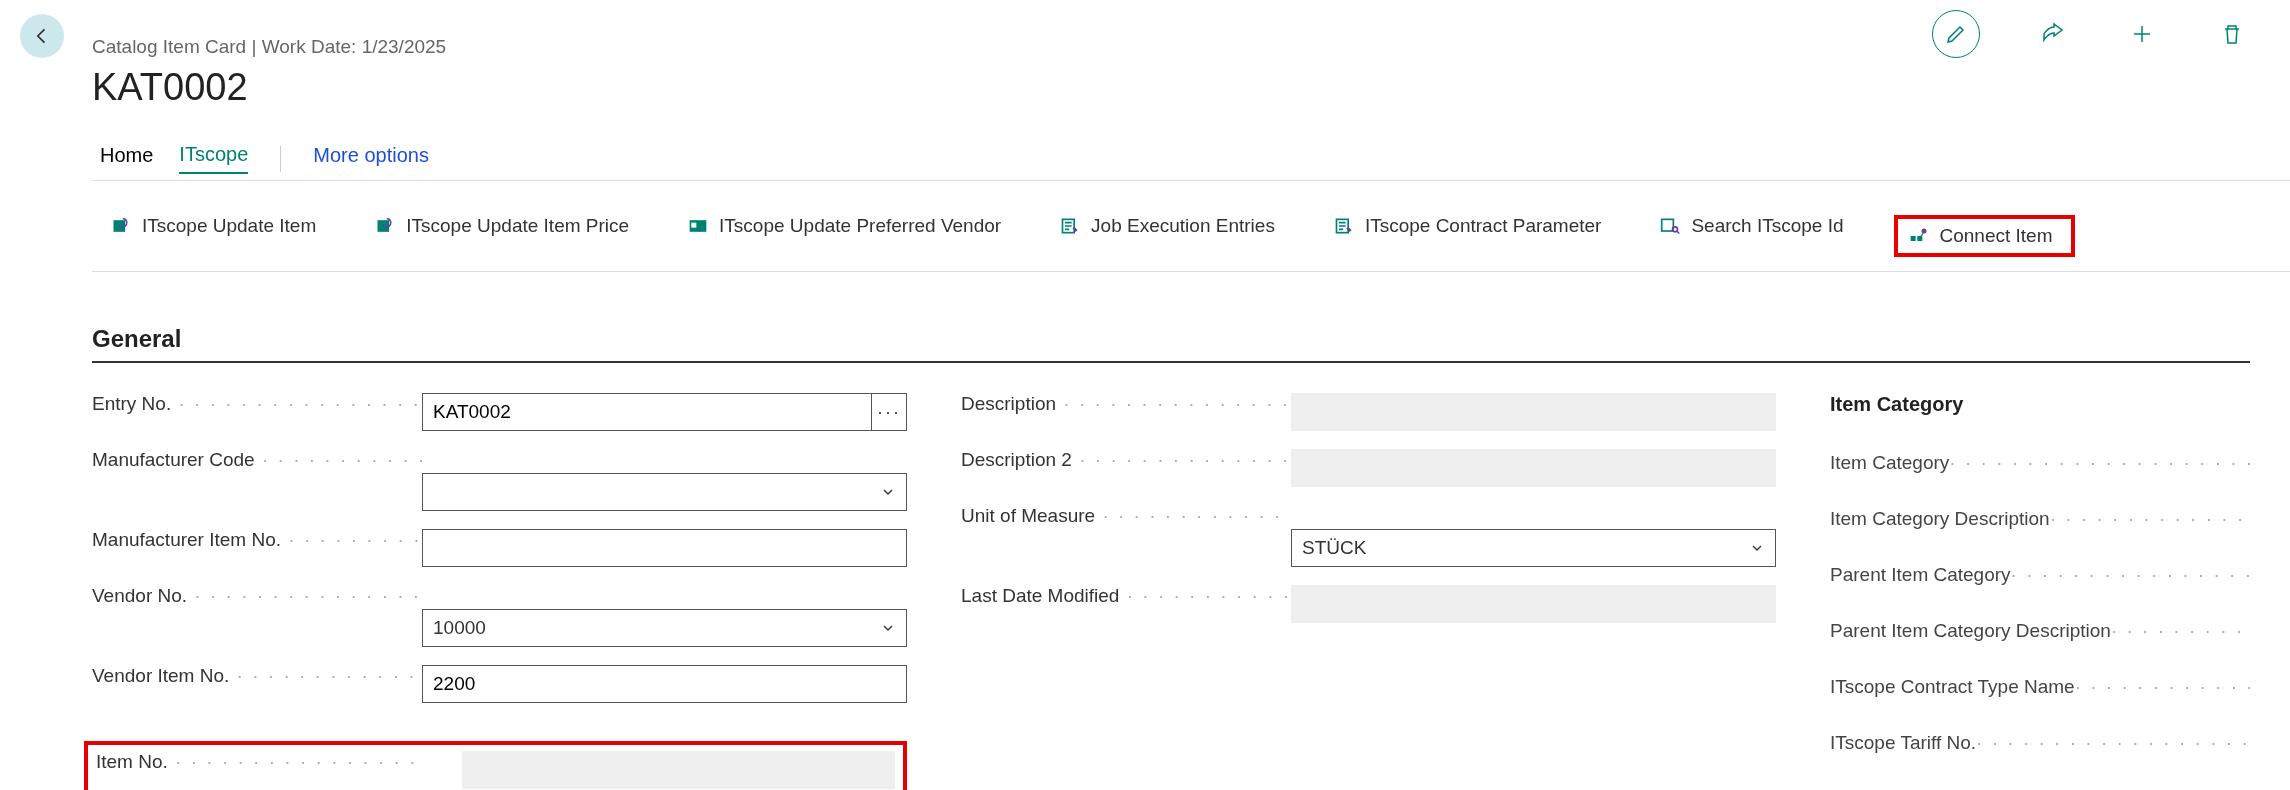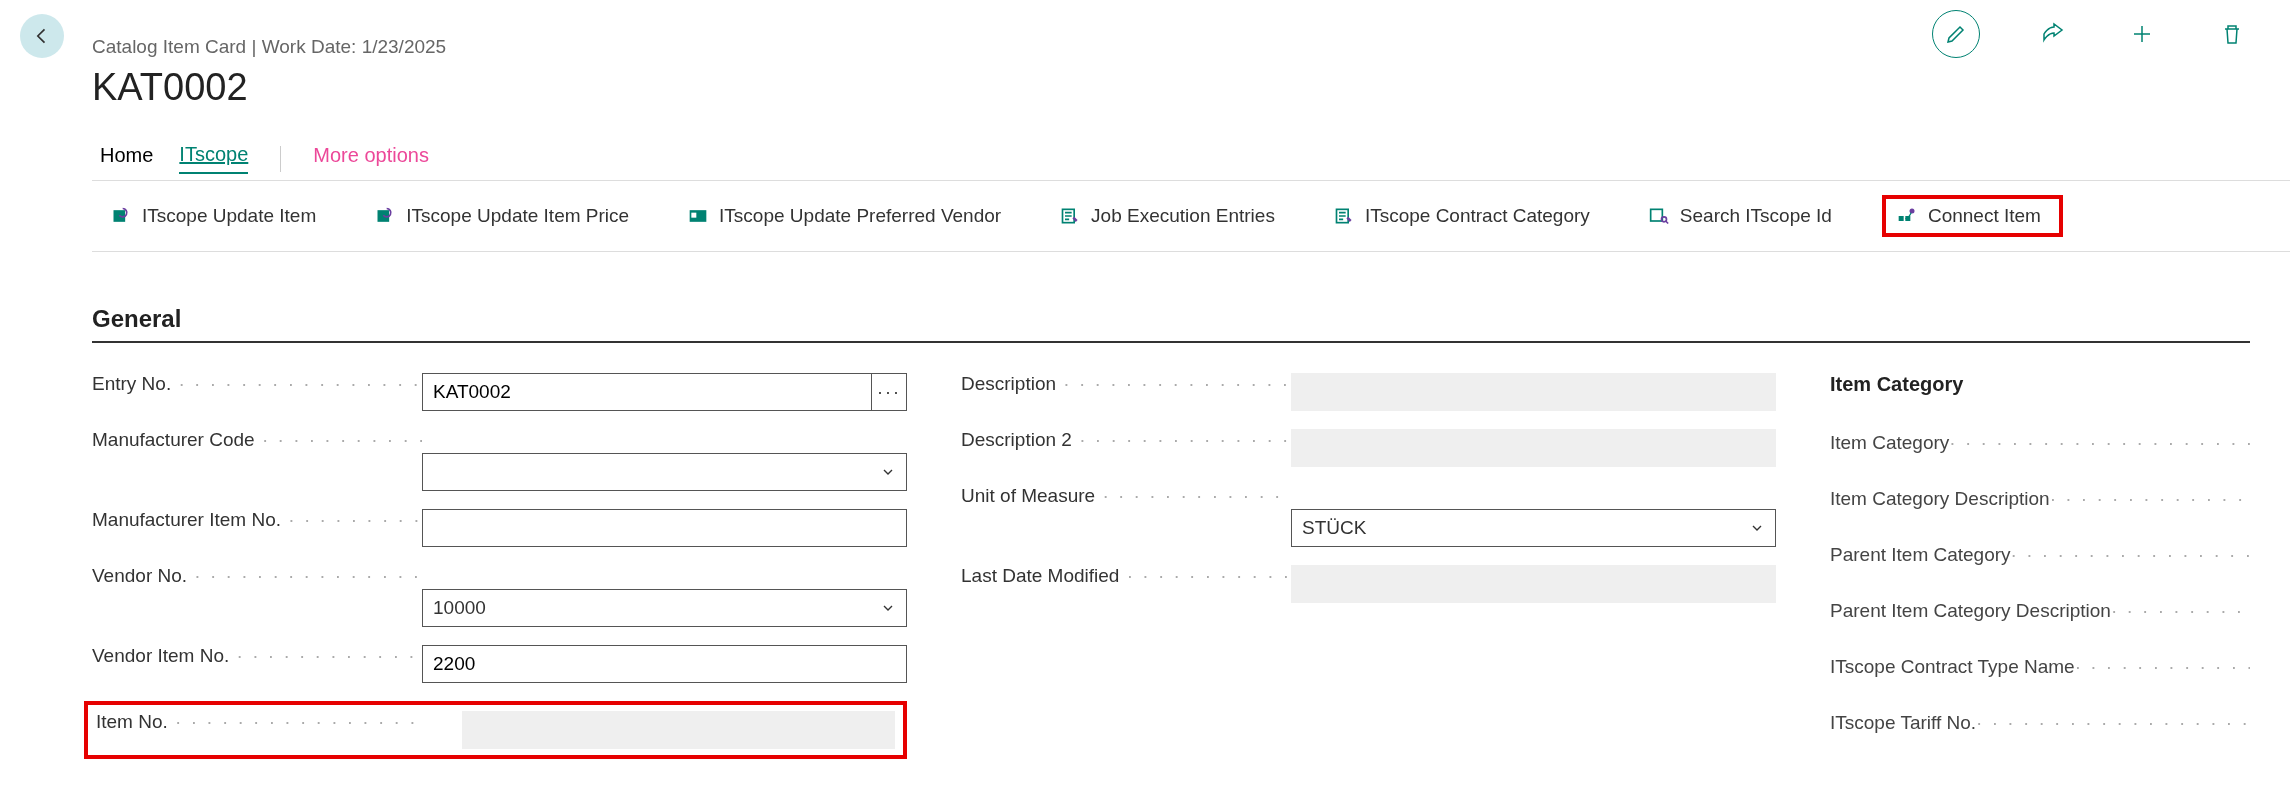--- a/index.html
+++ b/index.html
@@ -63,27 +63,26 @@
     display: flex;
     align-items: center;
     gap: 26px;
     padding: 34px 0 0 100px;
     font-size: 20px;
   }
   .tab { color: #000000; cursor: pointer; padding-bottom: 6px; }
   .tab.active {
     color: #008272;
     border-bottom: 2px solid #008272;
-    text-decoration: underline;
     text-decoration-color: #008272;
   }
   .tabs-divider {
     width: 1px; height: 26px; background: #ccc; margin: 0 6px;
   }
-  .more-opts { color: #ec4899; }
+  .more-opts { color: #1d4ed8; }
 
   
   .ribbon-wrap { padding: 0 0 13px 92px; }
   .ribbon {
     display: flex;
     align-items: center;
     gap: 42px;
     border-top: 1px solid #ddd;
     border-bottom: 1px solid #ddd;
     padding: 14px 10px;
@@ -91,20 +90,21 @@
   }
   .ribbon-item {
     display: flex; align-items: center; gap: 10px;
     color: #333; cursor: pointer; font-size: 19px;
     padding: 4px 8px;
   }
   .ribbon-item svg { width: 22px; height: 20px; fill: #008272; }
   .highlight-red {
     border: 4px solid #e60000;
     padding: 6px 18px 6px 10px;
+    margin-top: 20px;
   }
 
   
   .section-title {
     font-size: 24px;
     font-weight: 600;
     color: #222;
     margin: 40px 16px 8px 92px;
   }
   .section-rule {
@@ -277,21 +277,21 @@
             <path d="M16 14l4 4" stroke="#6b3fa0" stroke-width="3"></path>
           </svg>
         <span>Job Execution Entries</span>
       </div>
       <div class="ribbon-item">
         <svg viewBox="0 0 24 24">
             <rect x="3" y="4" width="14" height="16" fill="none" stroke="#008272" stroke-width="2"></rect>
             <path d="M6 8h8M6 12h8M6 16h5" stroke="#008272" stroke-width="2"></path>
             <path d="M16 14l4 4" stroke="#6b3fa0" stroke-width="3"></path>
           </svg>
-        <span>ITscope Contract Category</span>
+        <span>ITscope Contract Parameter</span>
       </div>
       <div class="ribbon-item">
         <svg viewBox="0 0 24 24">
             <rect x="2" y="4" width="14" height="14" fill="none" stroke="#008272" stroke-width="2"></rect>
             <circle cx="18" cy="16" r="3" fill="none" stroke="#6b3fa0" stroke-width="2"></circle>
             <path d="M20 18l3 3" stroke="#6b3fa0" stroke-width="2"></path>
           </svg>
         <span>Search ITscope Id</span>
       </div>
       <div class="ribbon-item highlight-red">

